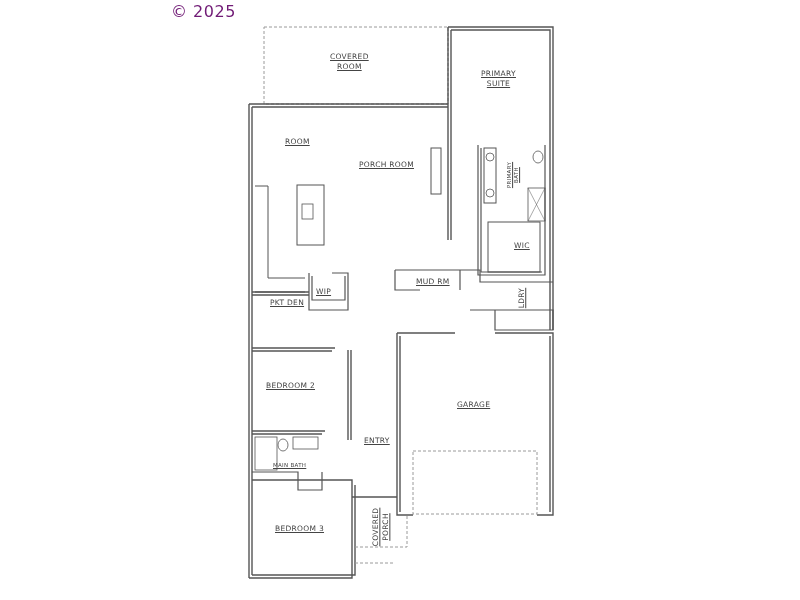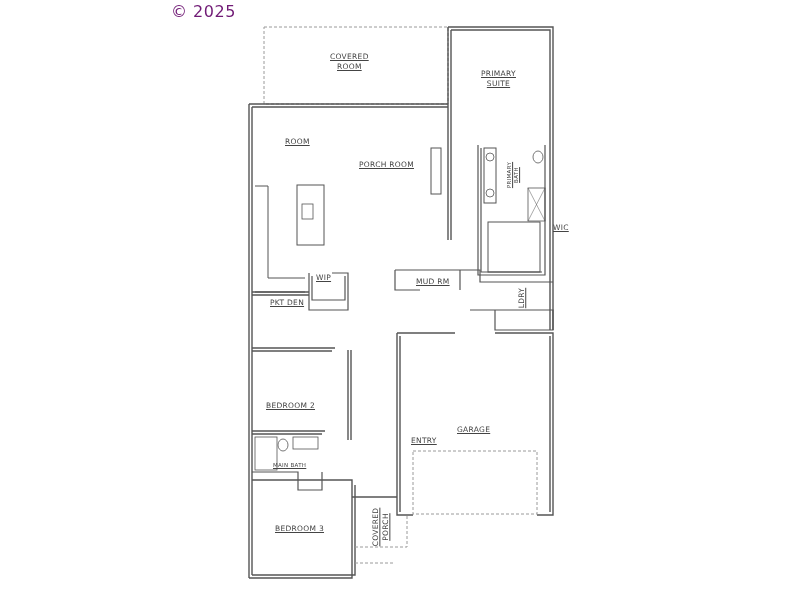--- a/index.html
+++ b/index.html
@@ -81,26 +81,26 @@
 <div class="lbl" style="left:481px;top:69px;">
   <div>PRIMARY</div>
   <div>SUITE</div>
 </div>
 <div class="lbl" style="left:285px;top:137px;">ROOM</div>
 <div class="lbl" style="left:359px;top:160px;">PORCH ROOM</div>
 <div class="lbl small vert" style="left:500px;top:168px;">
   <div>PRIMARY</div>
   <div>BATH</div>
 </div>
-<div class="lbl" style="left:514px;top:223px;margin-left:39px;">WIC</div>
-<div class="lbl" style="left:316px;top:273px;">WIP</div>
+<div class="lbl" style="left:514px;top:241px;">WIC</div>
+<div class="lbl" style="left:316px;top:287px;">WIP</div>
 <div class="lbl" style="left:416px;top:277px;">MUD RM</div>
 <div class="lbl vert" style="left:512px;top:293px;">LDRY</div>
 <div class="lbl" style="left:270px;top:298px;">PKT DEN</div>
-<div class="lbl" style="left:266px;top:401px;">BEDROOM 2</div>
-<div class="lbl" style="left:457px;top:425px;">GARAGE</div>
-<div class="lbl" style="left:364px;top:436px;margin-left:47px;">ENTRY</div>
+<div class="lbl" style="left:266px;top:381px;">BEDROOM 2</div>
+<div class="lbl" style="left:457px;top:400px;">GARAGE</div>
+<div class="lbl" style="left:364px;top:436px;">ENTRY</div>
 <div class="lbl small" style="left:273px;top:462px;">MAIN BATH</div>
 <div class="lbl" style="left:275px;top:524px;">BEDROOM 3</div>
 <div class="lbl vert" style="left:362px;top:517px;">
   <div>COVERED</div>
   <div>PORCH</div>
 </div>
 
 </body></html>

